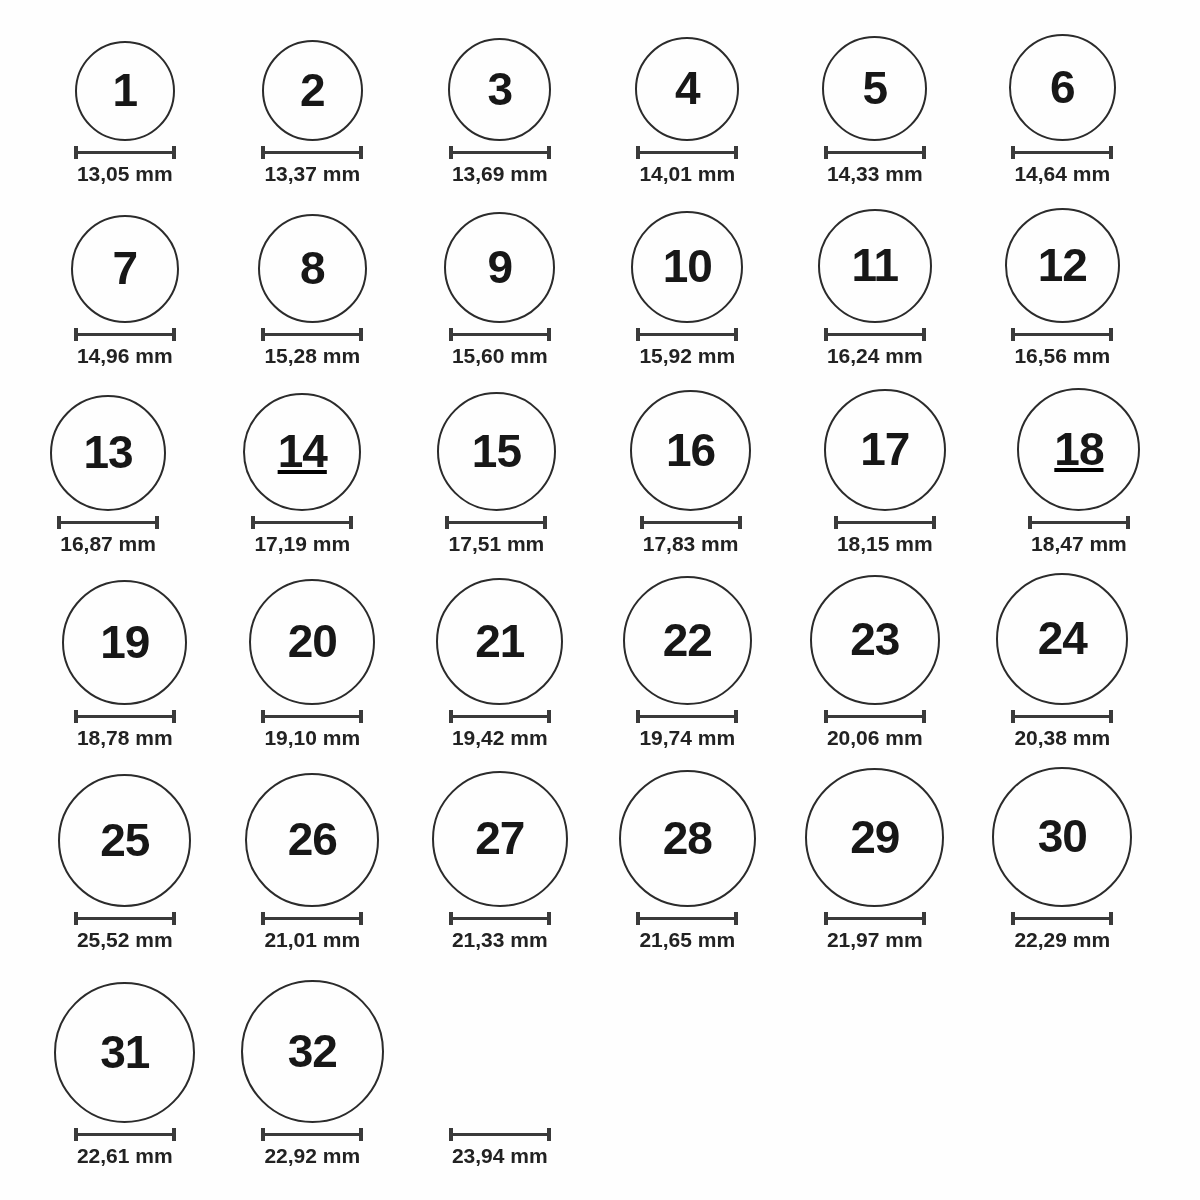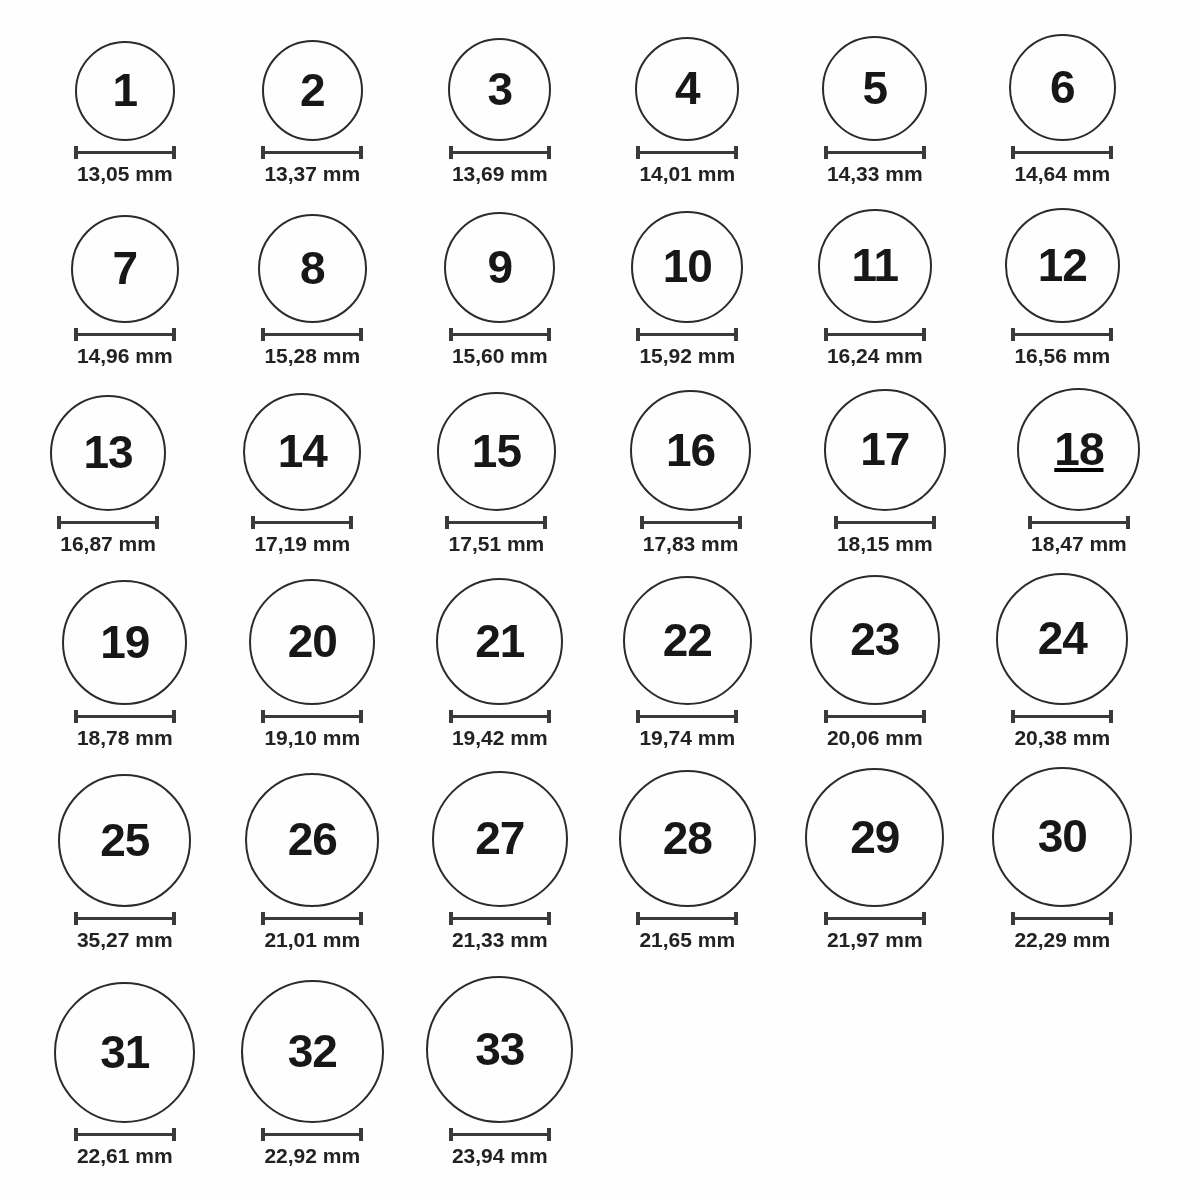--- a/index.html
+++ b/index.html
@@ -204,21 +204,21 @@
       <div class="cell">
     <div class="ring-circle" style="width: 116px; height: 116px;">
       <span class="ring-number">13</span>
     </div>
     <div class="measure">
       <span class="bar"></span>
     </div>
     <div class="diameter-label">16,87 mm</div>
   </div>
       <div class="cell">
-    <div class="ring-circle" style="width: 118px; height: 118px;">
+    <div class="ring-circle" style="width: 118px; height: 118px; text-decoration: underline;">
       <span class="ring-number">14</span>
     </div>
     <div class="measure">
       <span class="bar"></span>
     </div>
     <div class="diameter-label">17,19 mm</div>
   </div>
       <div class="cell">
     <div class="ring-circle" style="width: 119px; height: 119px;">
       <span class="ring-number">15</span>
@@ -313,21 +313,21 @@
   </div>
     </div>
     <div class="row row-5">
       <div class="cell">
     <div class="ring-circle" style="width: 133px; height: 133px;">
       <span class="ring-number">25</span>
     </div>
     <div class="measure">
       <span class="bar"></span>
     </div>
-    <div class="diameter-label">35,27 mm</div>
+    <div class="diameter-label">25,52 mm</div>
   </div>
       <div class="cell">
     <div class="ring-circle" style="width: 134px; height: 134px;">
       <span class="ring-number">26</span>
     </div>
     <div class="measure">
       <span class="bar"></span>
     </div>
     <div class="diameter-label">21,01 mm</div>
   </div>
@@ -381,22 +381,19 @@
       <div class="cell">
     <div class="ring-circle" style="width: 143px; height: 143px;">
       <span class="ring-number">32</span>
     </div>
     <div class="measure">
       <span class="bar"></span>
     </div>
     <div class="diameter-label">22,92 mm</div>
   </div>
       <div class="cell">
-    <div class="ring-circle" style="width: 147px; height: 147px;">
-      <span class="ring-number">33</span>
-    </div>
     <div class="measure">
       <span class="bar"></span>
     </div>
     <div class="diameter-label">23,94 mm</div>
   </div>
     </div>
   </div>
 
 </body></html>

